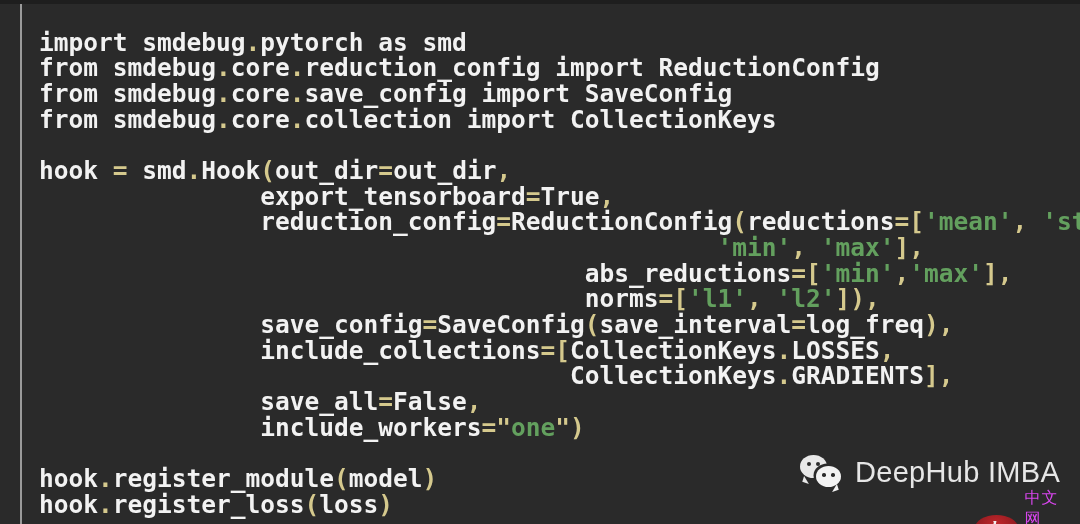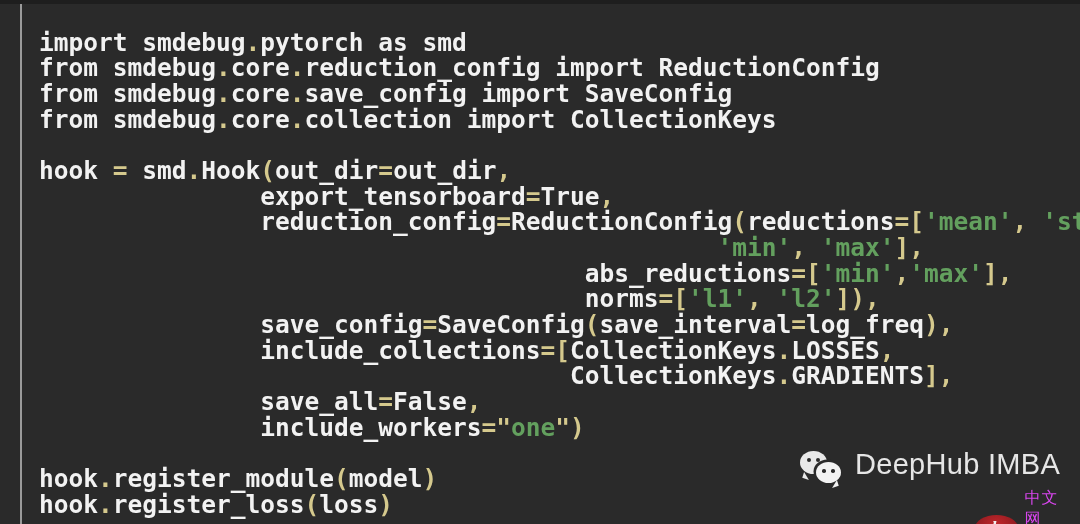--- a/index.html
+++ b/index.html
@@ -53,21 +53,21 @@
   .t-punc { color: #d5c98d; }
   .t-str  { color: #63a05e; }
   .t-blank{ color: transparent; }
 
   
   .watermark {
     position: absolute;
     left: 800px;
     top: 450px;
     display: flex;
-    align-items: flex-start;
+    align-items: center;
     height: 44px;
   }
   .wechat-logo {
     position: relative;
     width: 46px;
     height: 36px;
     flex: none;
     margin-right: 9px;
   }
   .wechat-logo .bubble-big {

